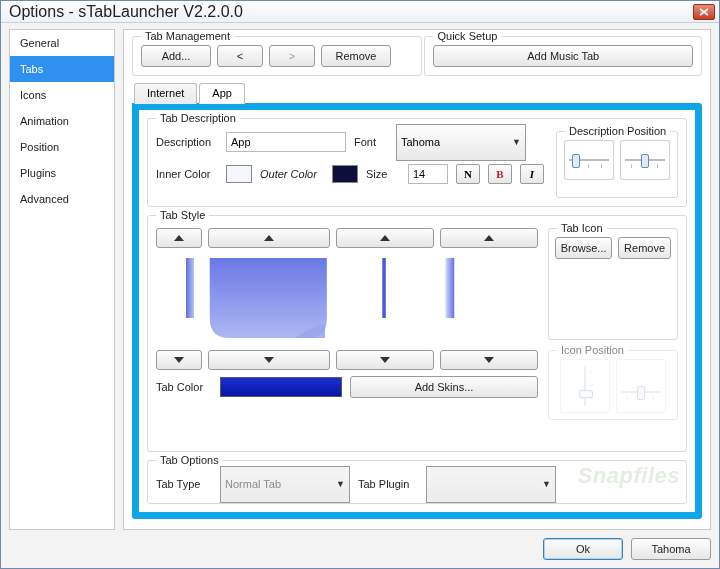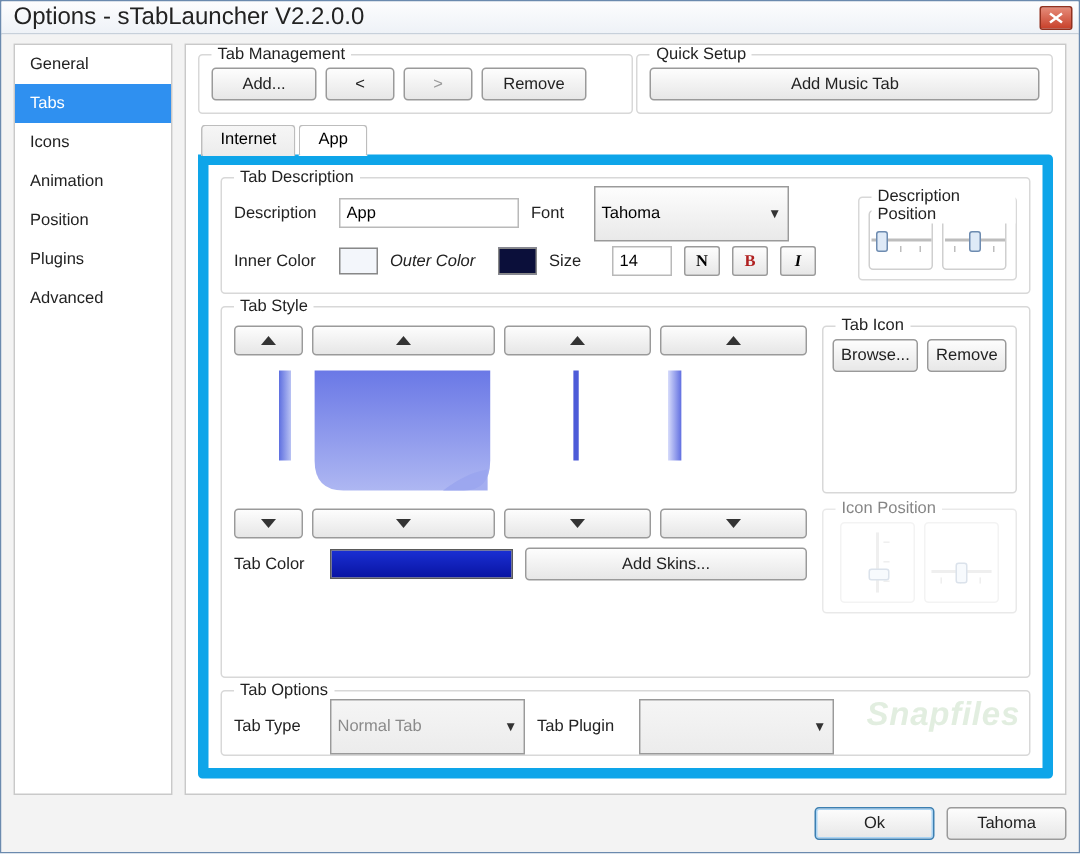--- a/index.html
+++ b/index.html
@@ -167,21 +167,21 @@
                   <div class="colorbox" style="background:#f3f6fb"></div>
                   <span class="label w3">Outer Color</span>
                   <div class="colorbox" style="background:#0b0f3a"></div>
                   <span class="label w2">Size</span>
                   <input class="input" style="width: 40px;" value="14">
                   <div class="toggle">N</div>
                   <div class="toggle bold">B</div>
                   <div class="toggle italic">I</div>
                 </div>
               </div>
-              <div class="groupbox" style="width:106px; padding:8px 6px 6px 6px">
+              <div class="groupbox" style="width:122px; padding:8px 6px 17px 6px">
                 <span class="group-title">Description Position</span>
                 <div style="display:flex; gap:6px; align-items:center; justify-content:center;">
                   <div class="pos-pad" style="width:50px;height:40px">
                     <div class="slider-h">
                         <div class="track"></div>
                         <div class="tick" style="left:6px"></div>
                         <div class="tick" style="left:19px"></div>
                         <div class="tick" style="left:32px"></div>
                         <div class="thumb" style="left:3px"></div>
                       </div>

